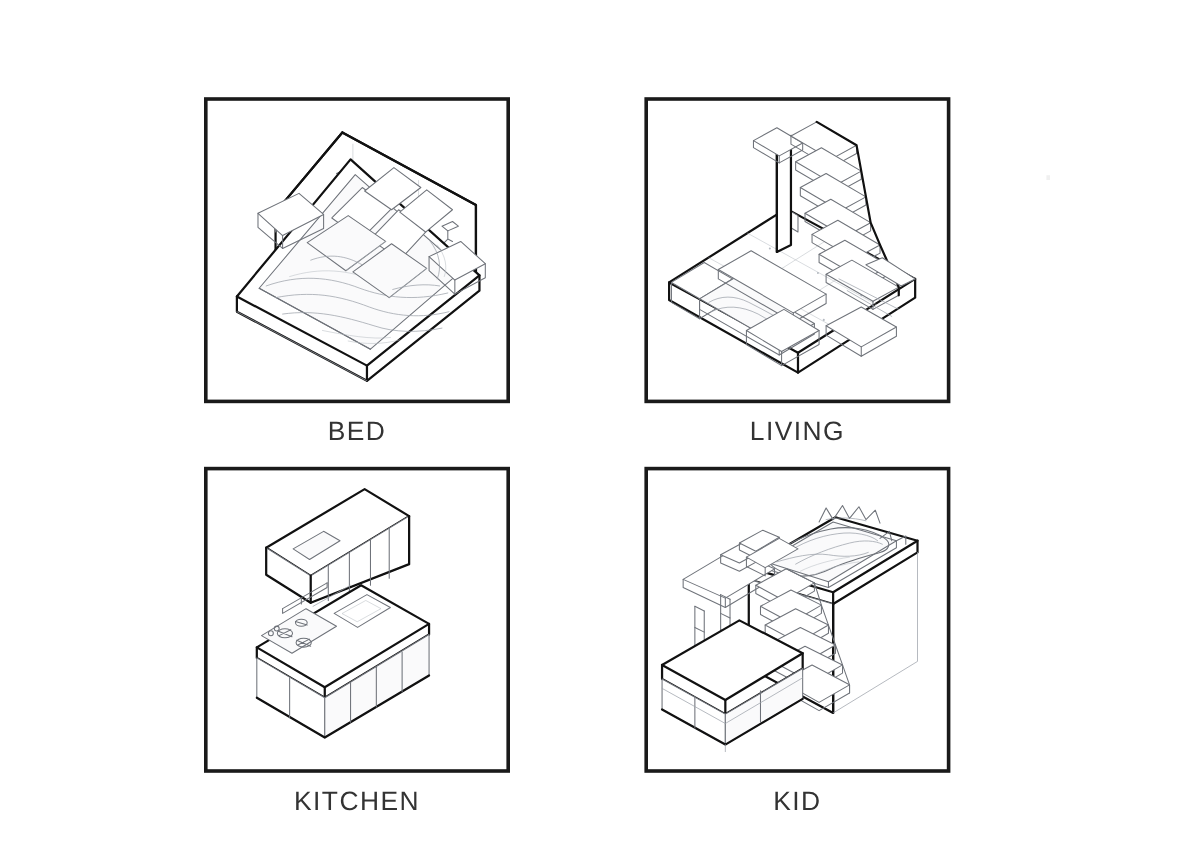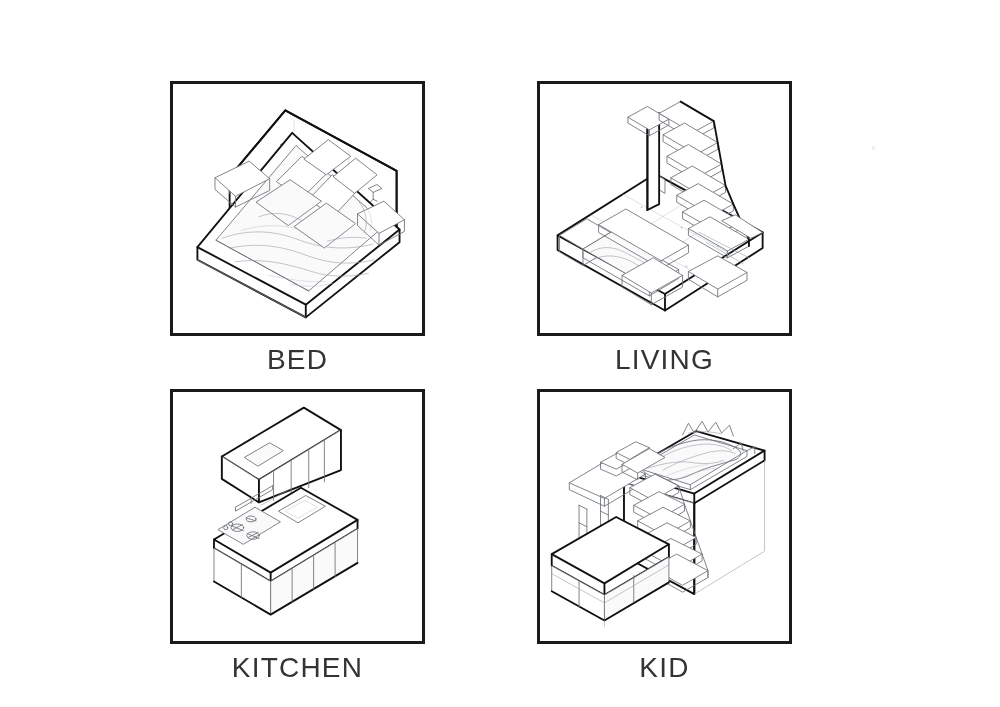--- a/index.html
+++ b/index.html
@@ -49,21 +49,21 @@
     height: 100%;
     display: block;
   }
 
   .caption {
     position: absolute;
     left: 0;
     top: 262px;
     width: 255px;
     text-align: center;
-    font-size: 28px;
+    font-size: 22px;
     line-height: 34px;
     letter-spacing: 1.2px;
     font-weight: 400;
     color: #333333;
     white-space: nowrap;
     font-family: "Liberation Sans", sans-serif;
   }
 
   
   #panel-bed      { left: 170px; top: 81px; }

